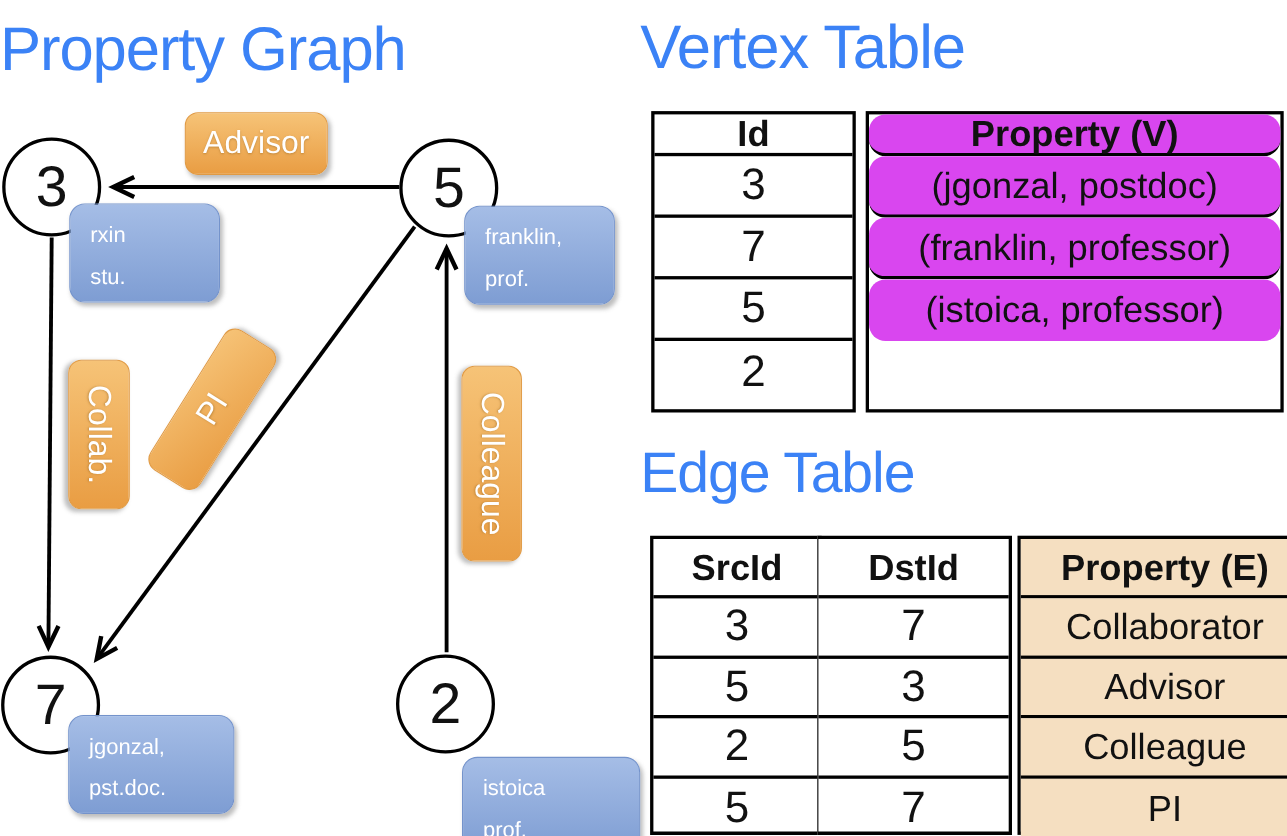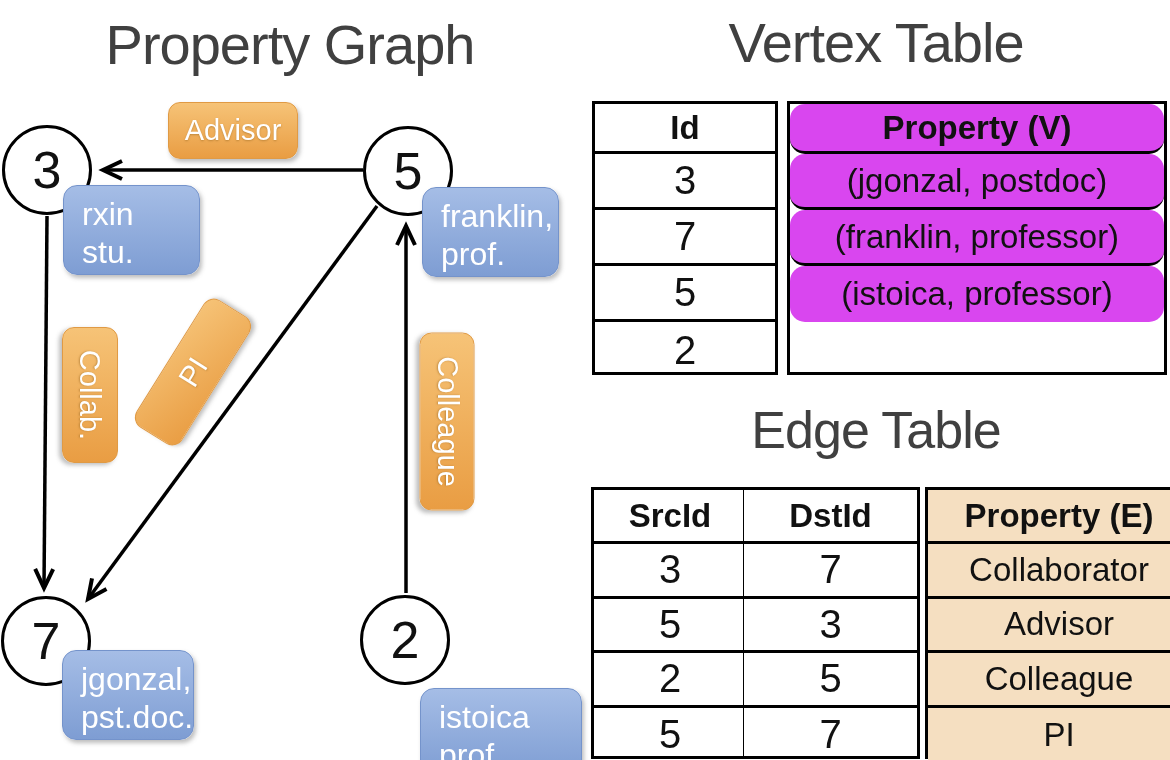--- a/index.html
+++ b/index.html
@@ -1,19 +1,19 @@
 <!DOCTYPE html>
 <html><head>
 <meta charset="utf-8">
 <style>
   html,body{margin:0;padding:0;background:#fff;}
   .stage{position:relative;width:1170px;height:760px;background:#fff;overflow:hidden;
          font-family:"Liberation Sans",sans-serif;color:#111;}
   
-  .big-title{position:absolute;text-align:center;font-weight:400;color:#404040;letter-spacing:-1px;white-space:nowrap;}
+  .big-title{position:absolute;font-weight:400;color:#3b82f6;letter-spacing:-1px;white-space:nowrap;}
   #pg-title{left:0;top:12px;width:580px;font-size:56px;}
   #vt-title{left:582px;top:10px;width:588px;font-size:56px;}
   #et-title{left:582px;top:400px;width:588px;font-size:52px;}
   
   .node{position:absolute;width:90px;height:90px;border:3.5px solid #000;border-radius:50%;
         background:#fff;display:flex;align-items:center;justify-content:center;
         font-size:52px;color:#111;z-index:2;box-sizing:border-box;}
   
   #edge-layer{position:absolute;left:0;top:0;z-index:1;}
   
@@ -23,34 +23,34 @@
           box-shadow:2px 3px 4px rgba(110,110,110,.45);
           display:flex;align-items:center;justify-content:center;
           color:#fff;font-size:29px;text-shadow:0 1px 2px rgba(160,110,40,.6);
           box-sizing:border-box;white-space:nowrap;}
   .rot90{transform:rotate(90deg);background:linear-gradient(to right,#f6c377,#e99d43);}
   
   .vbox{position:absolute;z-index:3;border-radius:14px;
         background:linear-gradient(to bottom,#a5bde6,#7e9dd3);
         border:1.5px solid #7493cb;
         box-shadow:2px 3px 4px rgba(110,110,110,.45);
-        color:#fff;font-size:32px;line-height:38px;
+        color:#fff;font-size:20px;line-height:38px;
         padding:9px 8px 0 18px;box-sizing:border-box;}
   
   .tblcol{position:absolute;border:3px solid #000;box-sizing:border-box;background:#fff;}
   .cell{display:flex;align-items:center;justify-content:center;border-bottom:3px solid #000;
         box-sizing:border-box;font-size:33px;color:#111;white-space:nowrap;}
   .cell:last-child{border-bottom:none;}
   .cell.hdr{font-weight:bold;font-size:33px;}
   .cell.num{font-size:40px;}
   .bluefill{background:#d946ef;border-radius:15px;}
   .tanfill{background:#f5dfc1;}
   
   .vt .cell{height:56px;}
-  .vt .cell.hdr{height:50px;}
+  .vt .cell.hdr{height:38px;}
   
   .et .cell{height:54.5px;}
   .et .cell.hdr{height:54px;}
 </style>
 </head>
 <body>
 
 <div class="stage">
 
   <div id="pg-title" class="big-title">Property Graph</div>
@@ -80,21 +80,21 @@
   <div class="elabel rot90" style="left:358px;top:394px;width:178px;height:55px;">Colleague</div>
 
   <div class="vbox" style="left:63px;top:185px;width:137px;height:90px;">
     <div>rxin</div>
     <div>stu.</div>
   </div>
   <div class="vbox" style="left:422px;top:187px;width:137px;height:90px;">
     <div>franklin,</div>
     <div>prof.</div>
   </div>
-  <div class="vbox" style="left:62px;top:650px;width:132px;height:90px;">
+  <div class="vbox" style="left:62px;top:650px;width:151px;height:90px;">
     <div>jgonzal,</div>
     <div>pst.doc.</div>
   </div>
   <div class="vbox" style="left:420px;top:688px;width:162px;height:88px;">
     <div>istoica</div>
     <div>prof.</div>
   </div>
 
   <div class="tblcol vt" style="left:592px;top:101px;width:186px;height:274px;">
     <div class="cell hdr">Id</div>

